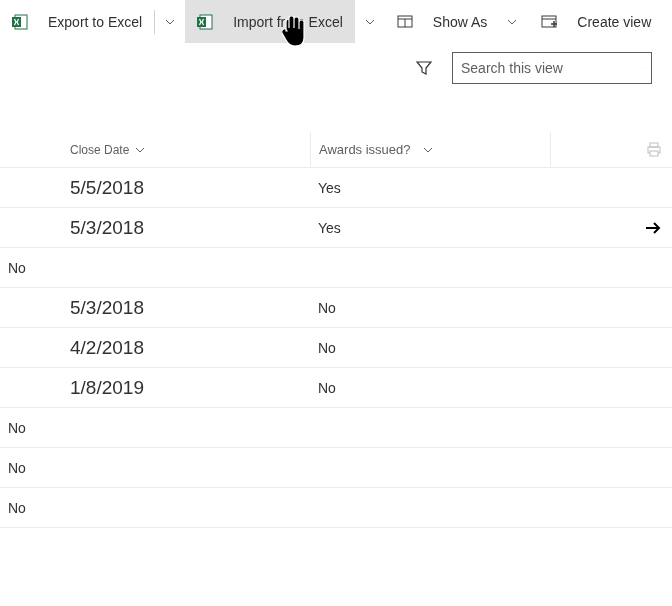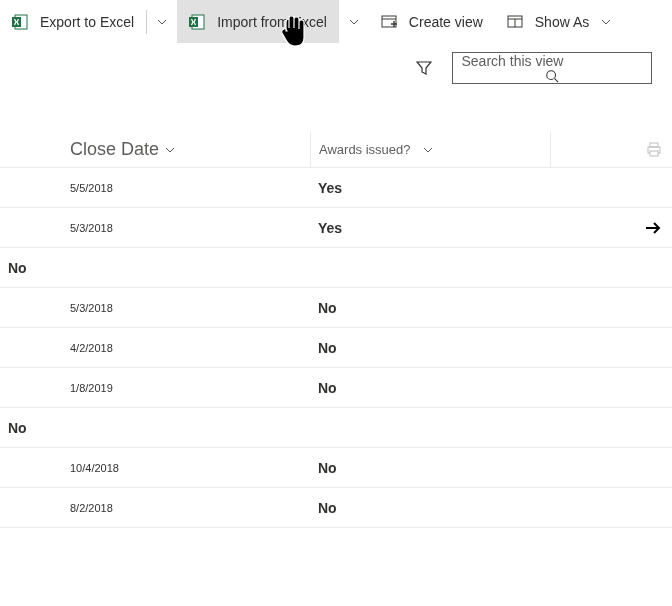--- a/index.html
+++ b/index.html
@@ -16,21 +16,21 @@
     .toolbar {
       display: flex;
       align-items: center;
       height: 44px;
       border-bottom: 1px solid #fff;
       position: relative;
     }
     .toolbar-btn {
       display: flex;
       align-items: center;
-      gap: 12px;
+      gap: 20px;
       padding: 0 12px;
       height: 100%;
       cursor: pointer;
       color: #323130;
       position: relative;
     }
     .toolbar-btn.hovered {
       background: #e1e1e1;
     }
     .toolbar-divider {
@@ -68,21 +68,20 @@
       justify-content: center;
       cursor: pointer;
     }
     .search-box {
       display: flex;
       align-items: center;
       border: 1px solid #605e5c;
       height: 32px;
       width: 200px;
       padding: 0 8px;
-      flex-direction: column;
     }
     .search-input {
       border: none;
       outline: none;
       flex: 1;
       font-size: 14px;
       font-family: inherit;
       color: #323130;
     }
     .search-input::placeholder {
@@ -97,21 +96,21 @@
       align-items: center;
       border-bottom: 1px solid #edebe9;
     }
     .col-close {
       padding-left: 70px;
       width: 310px;
       display: flex;
       align-items: center;
       gap: 6px;
       color: #605e5c;
-      font-size: 18px;
+      font-size: 12px;
       text-align: right;
     }
     .col-awards {
       width: 240px;
       display: flex;
       align-items: center;
       gap: 12px;
       color: #605e5c;
       font-size: 13px;
       border-left: 1px solid #edebe9;
@@ -131,29 +130,28 @@
     }
     .table-row {
       display: flex;
       height: 40px;
       align-items: center;
       border-bottom: 1px solid #edebe9;
     }
     .cell-close {
       padding-left: 70px;
       width: 310px;
-      font-size: 11px;
+      font-size: 19px;
       color: #323130;
     }
     .cell-awards {
       width: 240px;
       padding-left: 8px;
       font-size: 14px;
       color: #323130;
-      font-weight: bold;
     }
     .cell-right {
       flex: 1;
       display: flex;
       justify-content: flex-end;
       padding-right: 10px;
     }
     .header-label {
       cursor: pointer;
     }
@@ -187,35 +185,35 @@
   </div>
   <div class="chevron-btn">
     <svg width="10" height="10" viewBox="0 0 10 10">
         <path d="M1 3 L5 7 L9 3" stroke="#605e5c" stroke-width="1" fill="none"></path>
       </svg>
   </div>
   <div class="toolbar-btn">
     <svg width="16" height="16" viewBox="0 0 16 16">
       <rect x="1" y="2" width="14" height="11" fill="none" stroke="#3b3a39" stroke-width="1"></rect>
       <line x1="1" y1="5" x2="15" y2="5" stroke="#3b3a39" stroke-width="1"></line>
+      <line x1="8" y1="5" x2="8" y2="13" stroke="#3b3a39" stroke-width="1"></line>
+    </svg>
+    <span>Show As</span>
+    <svg width="10" height="10" viewBox="0 0 10 10">
+        <path d="M1 3 L5 7 L9 3" stroke="#605e5c" stroke-width="1" fill="none"></path>
+      </svg>
+  </div>
+  <div class="toolbar-btn">
+    <svg width="16" height="16" viewBox="0 0 16 16">
+      <rect x="1" y="2" width="14" height="11" fill="none" stroke="#3b3a39" stroke-width="1"></rect>
+      <line x1="1" y1="5" x2="15" y2="5" stroke="#3b3a39" stroke-width="1"></line>
       <line x1="10" y1="10" x2="16" y2="10" stroke="#3b3a39" stroke-width="1.5"></line>
       <line x1="13" y1="7" x2="13" y2="13" stroke="#3b3a39" stroke-width="1.5"></line>
     </svg>
     <span>Create view</span>
-  </div>
-  <div class="toolbar-btn">
-    <svg width="16" height="16" viewBox="0 0 16 16">
-      <rect x="1" y="2" width="14" height="11" fill="none" stroke="#3b3a39" stroke-width="1"></rect>
-      <line x1="1" y1="5" x2="15" y2="5" stroke="#3b3a39" stroke-width="1"></line>
-      <line x1="8" y1="5" x2="8" y2="13" stroke="#3b3a39" stroke-width="1"></line>
-    </svg>
-    <span>Show As</span>
-    <svg width="10" height="10" viewBox="0 0 10 10">
-        <path d="M1 3 L5 7 L9 3" stroke="#605e5c" stroke-width="1" fill="none"></path>
-      </svg>
   </div>
 
   <div class="cursor-overlay">
     <svg width="30" height="34" viewBox="0 0 30 34">
       <path d="M4 15 L4 6 Q4 3 7 3 L7 12 L7 2 Q7 0 9.5 0 Q12 0 12 2 L12 12 L12 3 Q12 1 14.5 1 Q17 1 17 3 L17 13 L17 6 Q17 4 19.5 4 Q22 4 22 6 L22 22 Q22 30 13 30 Q7 30 4 24 L0 17 Q-1 14 2 13 Q4 12 5 15 Z" fill="#000" stroke="#fff" stroke-width="1.2"></path>
     </svg>
   </div>
 </div>
 
 <div class="searchbar-row">
@@ -290,22 +288,20 @@
     <div class="table-row">
       <div class="cell-close">1/8/2019</div>
       <div class="cell-awards">No</div>
       <div class="cell-right"></div>
     </div>
     <div class="table-row">
       <div class="cell-awards">No</div>
       <div class="cell-right"></div>
     </div>
     <div class="table-row">
-      <div class="cell-close">10/4/2018</div>
-      <div class="cell-awards">No</div>
-      <div class="cell-right"></div>
-    </div>
-    <div class="table-row">
-      <div class="cell-close">8/2/2018</div>
+      <div class="cell-awards">No</div>
+      <div class="cell-right"></div>
+    </div>
+    <div class="table-row">
       <div class="cell-awards">No</div>
       <div class="cell-right"></div>
     </div>
   </div>
 
 </body></html>

